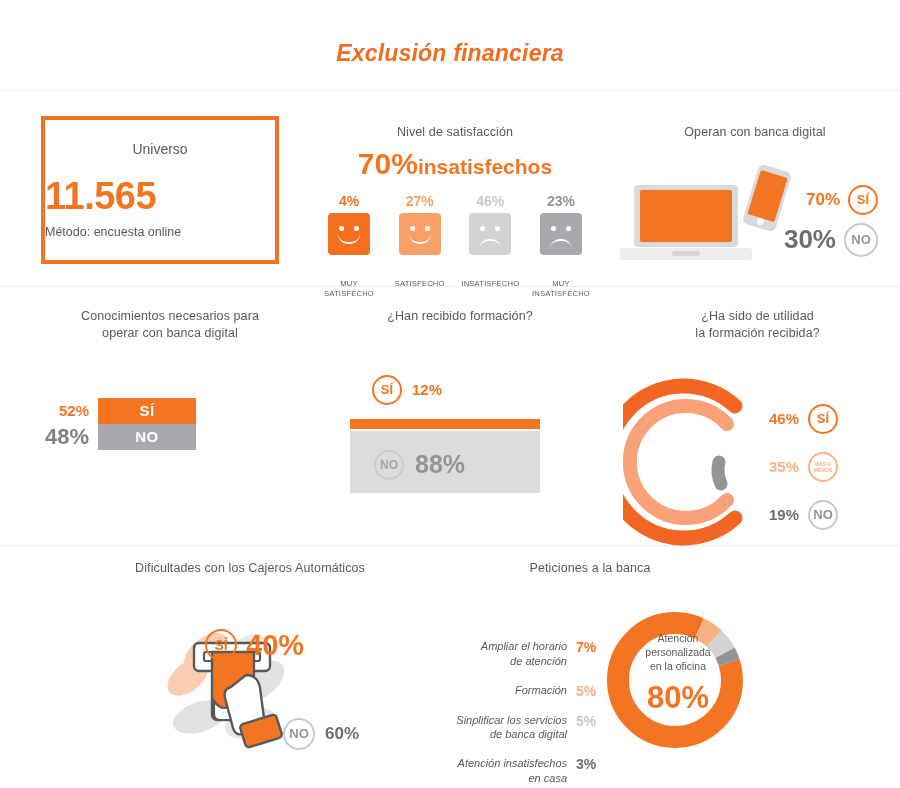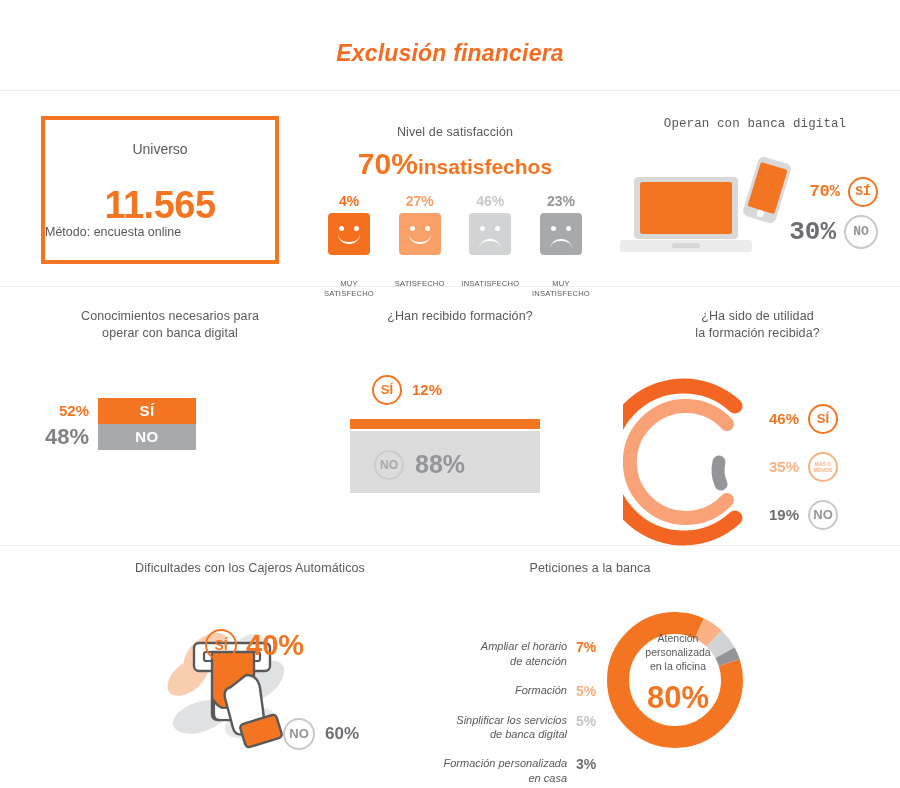--- a/index.html
+++ b/index.html
@@ -32,22 +32,22 @@
     letter-spacing: .2px;
   }
 
   
   .universo {
     position: absolute; left: 41px; top: 116px;
     width: 238px; height: 148px;
     border: 4px solid #f47521; background: #fff;
   }
   .uni-label { position: absolute; left: 0; top: 21px; width: 100%; text-align: center; font-size: 14px; color: #58595b; }
-  .uni-num { position: absolute; left: 0; top: 55px; width: 100%; text-align: center;
-             font-size: 38px; font-weight: bold; color: #f47521; letter-spacing: -.5px; margin-top: 9px; }
+  .uni-num { position: absolute; left: 0; top: 55px; width: 100%; 
+             font-size: 38px; font-weight: bold; color: #f47521; letter-spacing: -.5px; }
   .uni-method { position: absolute; left: 0; bottom: 21px; width: 100%; font-size: 12.5px; color: #58595b; }
 
   
   .satis { position: absolute; left: 315px; top: 124px; width: 280px; }
   .satis .sec-title { margin-bottom: 8px; }
   .satis-big { text-align: center; color: #f47521; font-size: 26px; font-weight: bold; line-height: 1; margin-bottom: 14px; }
   .satis-big .pct { font-size: 30px; }
   .satis-big .word { font-size: 21px; }
   .faces { display: flex; justify-content: space-between; padding: 0 2px; }
   .face-col { width: 64px; text-align: center; }
@@ -56,21 +56,21 @@
   .eye { position: absolute; width: 5px; height: 5px; border-radius: 50%; background: #fff; top: 13px; }
   .eye.l { left: 11px; } .eye.r { right: 11px; }
   .mouth { position: absolute; left: 10px; width: 22px; height: 11px; border: 2.6px solid #fff; }
   .mouth.smile { top: 21px; border-top: none; border-left: none; border-right: none;
                  border-radius: 0 0 22px 22px; border-bottom-width: 2.6px; height: 10px; }
   .mouth.frown { top: 26px; border-bottom: none; border-left: none; border-right: none;
                  border-radius: 22px 22px 0 0; height: 10px; }
   .face-lbl { font-size: 7.6px; margin-top: 24px; line-height: 1.35; letter-spacing: .2px; }
 
   
-  .banca { position: absolute; left: 620px; top: 116px; width: 270px; font-family: Liberation Mono, monospace; }
+  .banca { position: absolute; left: 620px; top: 124px; width: 270px; }
   .banca-art { position: relative; height: 110px; margin-top: 22px; }
   .laptop-screen { position: absolute; left: 14px; top: 22px; width: 104px; height: 62px;
                    background: #d9d9d9; border-radius: 4px; }
   .laptop-inner { position: absolute; left: 20px; top: 27px; width: 92px; height: 52px; background: #f47521; border-radius: 2px; }
   .laptop-base { position: absolute; left: 0px; top: 85px; width: 132px; height: 12px;
                  background: #ececec; border-radius: 3px; }
   .laptop-notch { position: absolute; left: 52px; top: 88px; width: 28px; height: 5px; background: #d6d6d6; border-radius: 2px; }
   .phone { position: absolute; left: 130px; top: 4px; width: 34px; height: 62px;
            background: #d9d9d9; border-radius: 6px; transform: rotate(17deg); }
   .phone-inner { position: absolute; left: 3px; top: 6px; width: 28px; height: 46px; background: #f47521; border-radius: 2px; }
@@ -342,21 +342,21 @@
         <div class="pitem i2">
           <span class="pl pre" style="white-space: pre-line;">Formación</span>
           <span class="pv">5%</span>
         </div>
         <div class="pitem i3">
           <span class="pl pre" style="white-space: pre-line;">Sinplificar los servicios
 de banca digital</span>
           <span class="pv">5%</span>
         </div>
         <div class="pitem i4">
-          <span class="pl pre" style="white-space: pre-line;">Formación personalizada
+          <span class="pl pre" style="white-space: pre-line;">Atención insatisfechos
 en casa</span>
           <span class="pv">3%</span>
         </div>
       </div>
       <div class="pet-center">
         <div class="pc-lbl pre" style="white-space: pre-line;">Atención
 personalizada
 en la oficina</div>
         <div class="pc-num">80%</div>
       </div>

